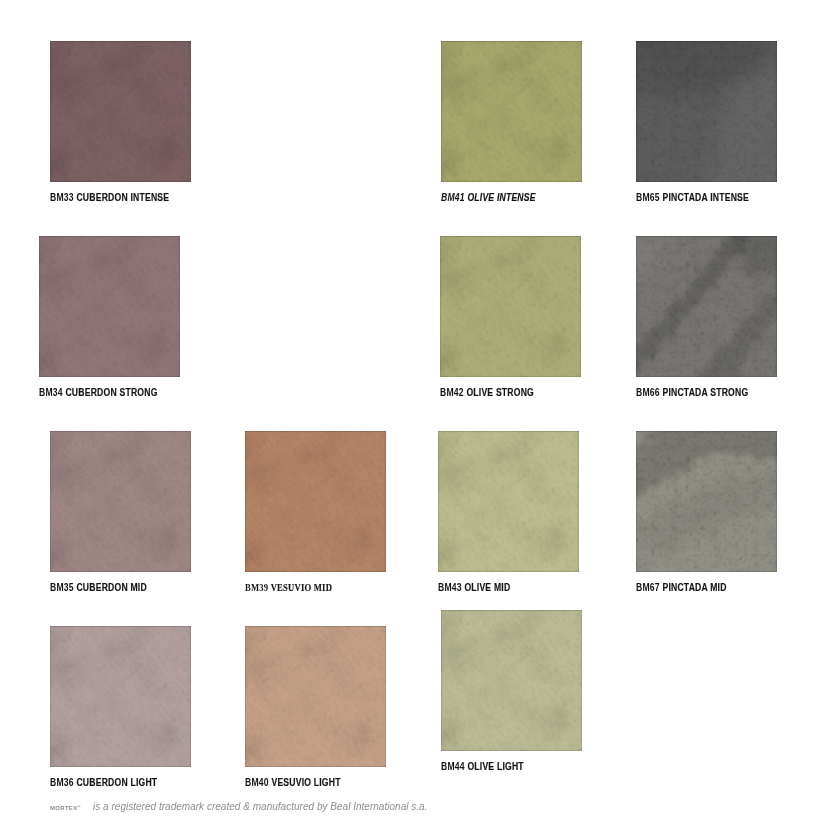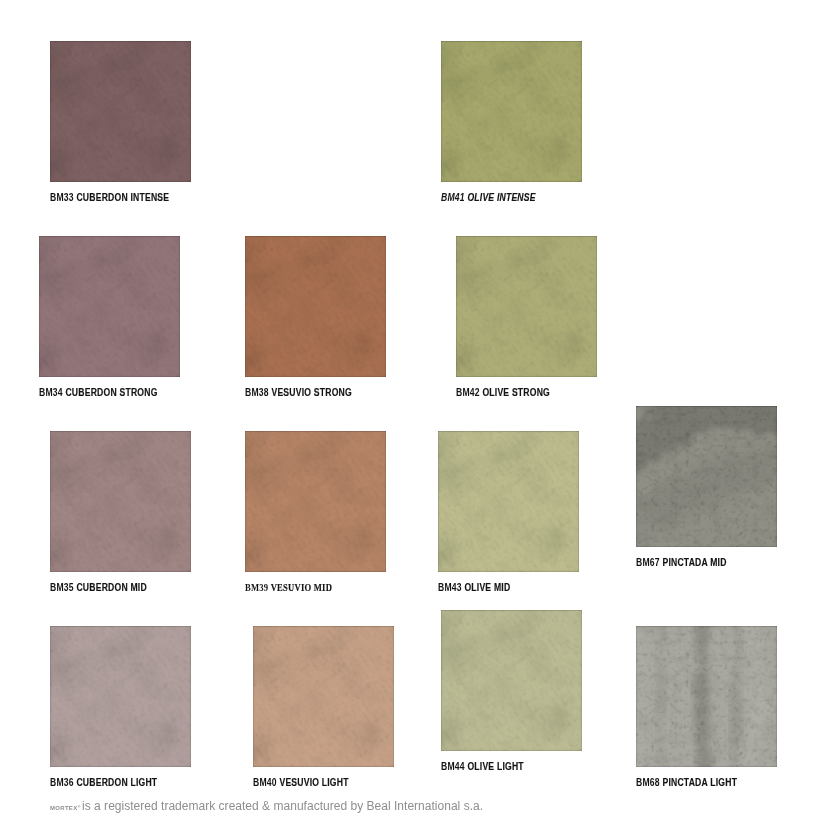--- a/index.html
+++ b/index.html
@@ -96,22 +96,24 @@
     vertical-align: baseline;
   }
   .footer-reg {
     font-size: 4px;
     font-weight: 700;
     position: relative;
     top: -2px;
     margin-right: 1.6px;
   }
   .footer-text {
-    font-size: 12px;
+    font-size: 10px;
+    font-style: italic;
     letter-spacing: 0.02px;
+    margin-left: 11px;
   }
 </style>
 </head>
 <body>
 
 <div id="sheet">
 
   <svg id="tex-defs" width="0" height="0" aria-hidden="true">
     <defs>
 
@@ -246,52 +248,78 @@
         <div class="swatch-chip" style="background:#a6a86c">
           <svg class="tex" viewBox="0 0 141 141">
             <g transform="rotate(-35 70.5 70.5)">
               <rect x="-45" y="-45" width="231" height="231" fill="#a6a86c" filter="url(#fx-grain)"></rect>
             </g>
           </svg>
           <div class="swatch-edge"></div>
         </div>
         <div class="swatch-label"><span class="swatch-code">BM41</span> <span class="swatch-name">OLIVE INTENSE</span></div>
       </div>
+      <div class="swatch-cell" style="left: 635.99px; top: 41px;">
+        <div class="swatch-chip" style="background:#5c5c5c">
+          <svg class="tex" viewBox="0 0 141 141">
+            <g transform="rotate(0 70.5 70.5)">
+              <rect x="-45" y="-45" width="231" height="231" fill="#5c5c5c" filter="url(#fx-trowel)"></rect>
+            </g>
+          </svg>
+          <svg class="swatch-shade" viewBox="0 0 141 141">
+            <g>
+              <ellipse cx="38" cy="12" rx="92" ry="42" fill="#000" opacity="0.10" filter="url(#fx-soft)"></ellipse>
+              <path d="M95 40 L151 20 L151 151 L70 151 Z" fill="#fff" opacity="0.055" filter="url(#fx-soft)"></path>
+            </g>
+          </svg>
+          <div class="swatch-edge"></div>
+        </div>
+        <div class="swatch-label"><span class="swatch-code">BM65</span> <span class="swatch-name">PINCTADA INTENSE</span></div>
+      </div>
       <div class="swatch-cell" style="left: 39px; top: 236px;">
         <div class="swatch-chip" style="background:#927579">
           <svg class="tex" viewBox="0 0 141 141">
             <g transform="rotate(-35 70.5 70.5)">
               <rect x="-45" y="-45" width="231" height="231" fill="#927579" filter="url(#fx-grain)"></rect>
             </g>
           </svg>
           <div class="swatch-edge"></div>
         </div>
         <div class="swatch-label"><span class="swatch-code">BM34</span> <span class="swatch-name">CUBERDON STRONG</span></div>
       </div>
-      <div class="swatch-cell" style="left: 245.33px; top: 236px;">
-        <div class="swatch-chip" style="background:#a97051">
-          <svg class="tex" viewBox="0 0 141 141">
-            <g transform="rotate(-35 70.5 70.5)">
-              <rect x="-45" y="-45" width="231" height="231" fill="#a97051" filter="url(#fx-grain)"></rect>
-            </g>
-          </svg>
-          <div class="swatch-edge"></div>
-        </div>
-        <div class="swatch-label"><span class="swatch-code">BM38</span> <span class="swatch-name">VESUVIO STRONG</span></div>
-      </div>
-      <div class="swatch-cell" style="left: 456px; top: 236px;">
+      <div class="swatch-cell" style="left: 440px; top: 236px;">
         <div class="swatch-chip" style="background:#adae77">
           <svg class="tex" viewBox="0 0 141 141">
             <g transform="rotate(-35 70.5 70.5)">
               <rect x="-45" y="-45" width="231" height="231" fill="#adae77" filter="url(#fx-grain)"></rect>
             </g>
           </svg>
           <div class="swatch-edge"></div>
         </div>
         <div class="swatch-label"><span class="swatch-code">BM42</span> <span class="swatch-name">OLIVE STRONG</span></div>
+      </div>
+      <div class="swatch-cell" style="left: 635.99px; top: 236px;">
+        <div class="swatch-chip" style="background:#767571">
+          <svg class="tex" viewBox="0 0 141 141">
+            <g transform="rotate(0 70.5 70.5)">
+              <rect x="-45" y="-45" width="231" height="231" fill="#767571" filter="url(#fx-trowel)"></rect>
+            </g>
+          </svg>
+          <svg class="swatch-shade" viewBox="0 0 141 141">
+            <g>
+              <path d="M-18 132 L56 50 L102 -14 L126 -14 L68 60 L-4 146 Z" fill="#000" opacity="0.15" filter="url(#fx-rough2)"></path>
+              <path d="M50 152 L136 56 L154 36 L154 70 L86 152 Z" fill="#000" opacity="0.11" filter="url(#fx-rough2)"></path>
+              <path d="M86 -12 L154 -12 L154 48 L110 36 Z" fill="#000" opacity="0.12" filter="url(#fx-rough)"></path>
+              <path d="M-12 -12 L50 -12 L-6 54 L-12 54 Z" fill="#fff" opacity="0.05" filter="url(#fx-soft)"></path>
+              <path d="M-12 136 L44 152 L-12 152 Z" fill="#fff" opacity="0.045" filter="url(#fx-soft)"></path>
+            </g>
+          </svg>
+          <div class="swatch-edge"></div>
+        </div>
+        <div class="swatch-label"><span class="swatch-code">BM66</span> <span class="swatch-name">PINCTADA STRONG</span></div>
       </div>
       <div class="swatch-cell" style="left: 50px; top: 431px;">
         <div class="swatch-chip" style="background:#a08685">
           <svg class="tex" viewBox="0 0 141 141">
             <g transform="rotate(-35 70.5 70.5)">
               <rect x="-45" y="-45" width="231" height="231" fill="#a08685" filter="url(#fx-grain)"></rect>
             </g>
           </svg>
           <div class="swatch-edge"></div>
         </div>
@@ -312,21 +340,21 @@
         <div class="swatch-chip" style="background:#bcbc8e">
           <svg class="tex" viewBox="0 0 141 141">
             <g transform="rotate(-35 70.5 70.5)">
               <rect x="-45" y="-45" width="231" height="231" fill="#bcbc8e" filter="url(#fx-grain)"></rect>
             </g>
           </svg>
           <div class="swatch-edge"></div>
         </div>
         <div class="swatch-label"><span class="swatch-code">BM43</span> <span class="swatch-name">OLIVE MID</span></div>
       </div>
-      <div class="swatch-cell" style="left: 635.99px; top: 406px; border-radius: 13px;">
+      <div class="swatch-cell" style="left: 635.99px; top: 431px; border-radius: 13px;">
         <div class="swatch-chip" style="background:#8f8f86">
           <svg class="tex" viewBox="0 0 141 141">
             <g transform="rotate(0 70.5 70.5)">
               <rect x="-45" y="-45" width="231" height="231" fill="#8f8f86" filter="url(#fx-trowel)"></rect>
             </g>
           </svg>
           <svg class="swatch-shade" viewBox="0 0 141 141">
             <g>
               <path d="M30 -12 L152 -12 L152 30 L78 22 L10 62 L-12 74 L-12 34 Z" fill="#000" opacity="0.145" filter="url(#fx-rough2)"></path>
               <path d="M-12 108 L16 86 L64 60 L124 40 L152 46 L152 72 L60 106 L-12 152 Z" fill="#000" opacity="0.055" filter="url(#fx-rough)"></path>
@@ -341,21 +369,21 @@
         <div class="swatch-chip" style="background:#b1a09e">
           <svg class="tex" viewBox="0 0 141 141">
             <g transform="rotate(-35 70.5 70.5)">
               <rect x="-45" y="-45" width="231" height="231" fill="#b1a09e" filter="url(#fx-grain)"></rect>
             </g>
           </svg>
           <div class="swatch-edge"></div>
         </div>
         <div class="swatch-label"><span class="swatch-code">BM36</span> <span class="swatch-name">CUBERDON LIGHT</span></div>
       </div>
-      <div class="swatch-cell" style="left: 245.33px; top: 626px; margin-left: 8px;">
+      <div class="swatch-cell" style="left: 245.33px; top: 626px;">
         <div class="swatch-chip" style="background:#c6a187">
           <svg class="tex" viewBox="0 0 141 141">
             <g transform="rotate(-35 70.5 70.5)">
               <rect x="-45" y="-45" width="231" height="231" fill="#c6a187" filter="url(#fx-grain)"></rect>
             </g>
           </svg>
           <div class="swatch-edge"></div>
         </div>
         <div class="swatch-label"><span class="swatch-code">BM40</span> <span class="swatch-name">VESUVIO LIGHT</span></div>
       </div>
@@ -363,36 +391,16 @@
         <div class="swatch-chip" style="background:#bbbc94">
           <svg class="tex" viewBox="0 0 141 141">
             <g transform="rotate(-35 70.5 70.5)">
               <rect x="-45" y="-45" width="231" height="231" fill="#bbbc94" filter="url(#fx-grain)"></rect>
             </g>
           </svg>
           <div class="swatch-edge"></div>
         </div>
         <div class="swatch-label"><span class="swatch-code">BM44</span> <span class="swatch-name">OLIVE LIGHT</span></div>
       </div>
-      <div class="swatch-cell" style="left: 635.99px; top: 626px;">
-        <div class="swatch-chip" style="background:#a8a8a0">
-          <svg class="tex" viewBox="0 0 141 141">
-            <g transform="rotate(0 70.5 70.5)">
-              <rect x="-45" y="-45" width="231" height="231" fill="#a8a8a0" filter="url(#fx-trowel)"></rect>
-            </g>
-          </svg>
-          <svg class="swatch-shade" viewBox="0 0 141 141">
-            <g>
-              <rect x="60" y="-10" width="14" height="161" fill="#000" opacity="0.16" filter="url(#fx-roughv)"></rect>
-              <rect x="96" y="-10" width="8" height="161" fill="#000" opacity="0.08" filter="url(#fx-roughv)"></rect>
-              <rect x="22" y="-10" width="7" height="161" fill="#000" opacity="0.07" filter="url(#fx-roughv)"></rect>
-              <rect x="114" y="-10" width="14" height="161" fill="#fff" opacity="0.07" filter="url(#fx-roughv)"></rect>
-              <rect x="-4" y="-10" width="12" height="161" fill="#fff" opacity="0.05" filter="url(#fx-roughv)"></rect>
-            </g>
-          </svg>
-          <div class="swatch-edge"></div>
-        </div>
-        <div class="swatch-label"><span class="swatch-code">BM68</span> <span class="swatch-name">PINCTADA LIGHT</span></div>
-      </div>
     </div>
 
   <div id="footer"><span class="footer-brand">MORTEX</span><span class="footer-reg">®</span><span class="footer-text">is a registered trademark created &amp; manufactured by Beal International s.a.</span></div>
 </div>
 
 </body></html>

